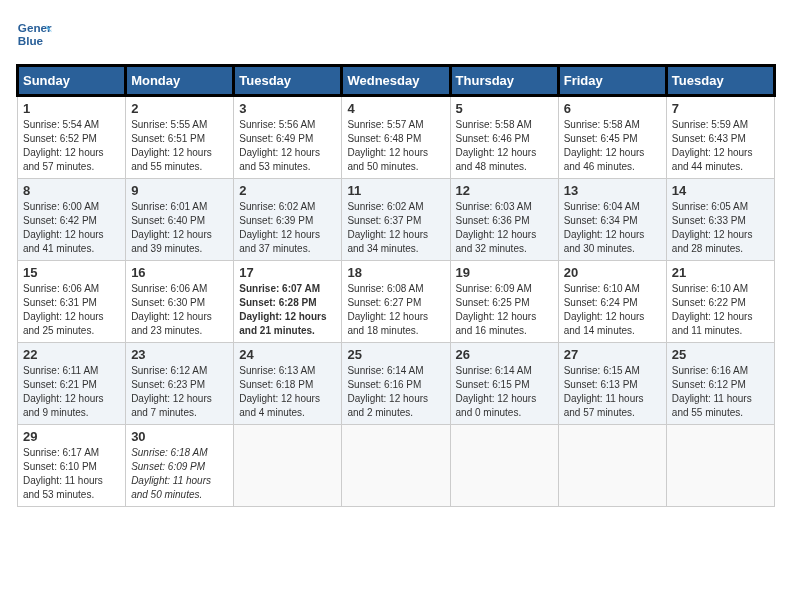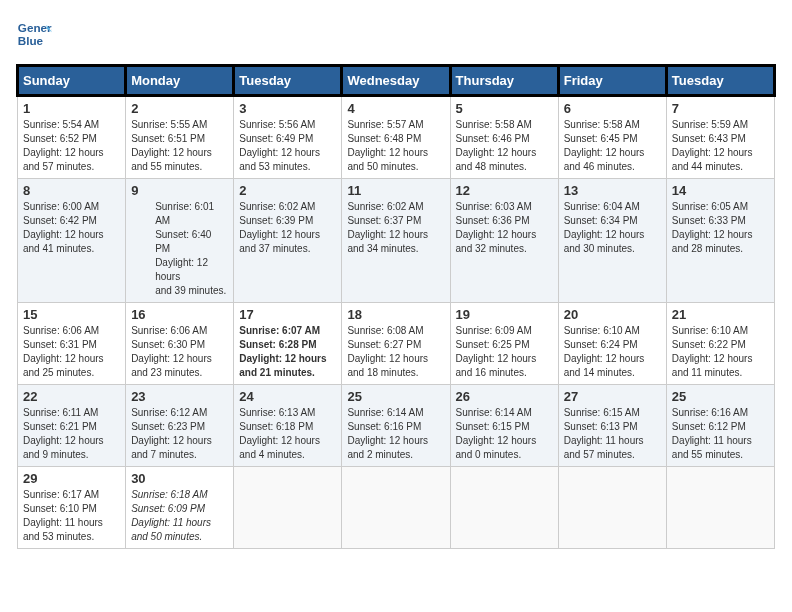--- a/index.html
+++ b/index.html
@@ -163,21 +163,21 @@
       <tr>
         <td>
           <span class="day-number">8</span>
           <div class="day-info" style="white-space: pre-line;">Sunrise: 6:00 AM
 Sunset: 6:42 PM
 Daylight: 12 hours
 and 41 minutes.</div>
         </td>
         <td>
           <span class="day-number">9</span>
-          <div class="day-info" style="white-space: pre-line; margin-left: 24px;">Sunrise: 6:01 AM
+          <div class="day-info" style="white-space: pre-line;">Sunrise: 6:01 AM
 Sunset: 6:40 PM
 Daylight: 12 hours
 and 39 minutes.</div>
         </td>
         <td>
           <span class="day-number">2</span>
           <div class="day-info" style="white-space: pre-line;">Sunrise: 6:02 AM
 Sunset: 6:39 PM
 Daylight: 12 hours
 and 37 minutes.</div>

